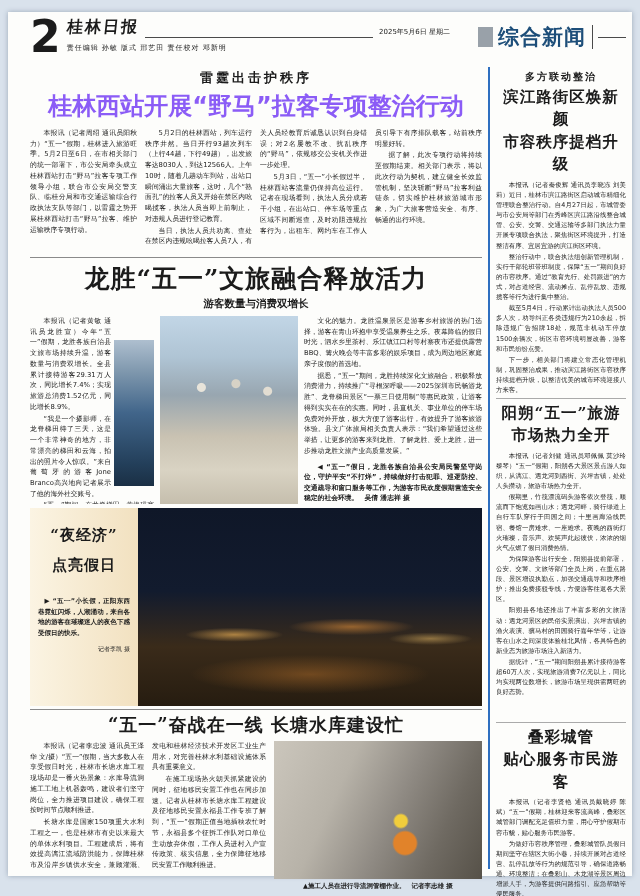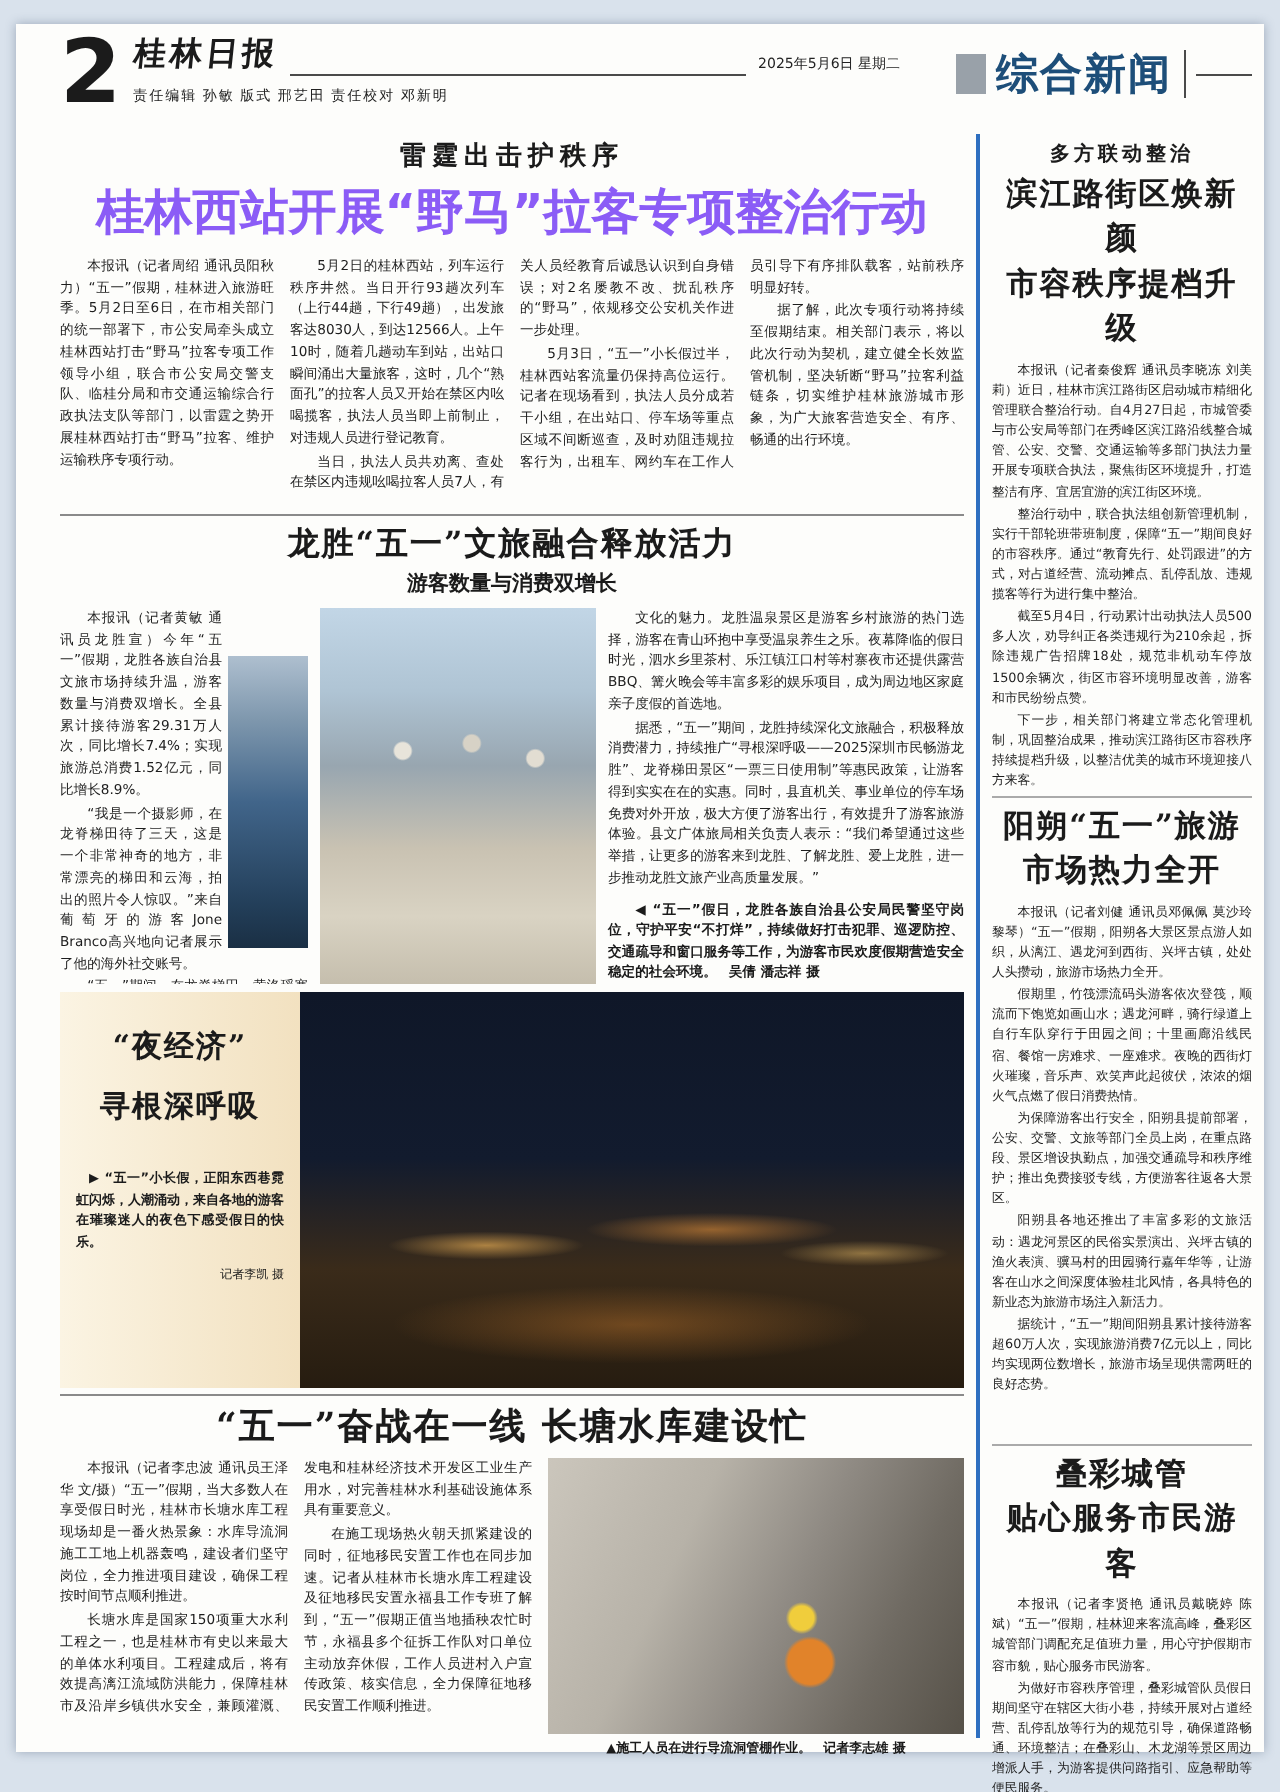--- a/index.html
+++ b/index.html
@@ -15,42 +15,42 @@
     box-sizing:border-box;padding:5px 6px 8px 22px;
   }
   
   header{display:flex;align-items:flex-start;height:46px;}
   .pagenum{font-weight:900;font-size:44px;line-height:.92;letter-spacing:-2px;font-family:"DejaVu Sans",sans-serif;}
   .mastwrap{display:flex;flex-direction:column;flex:1;margin-left:8px;min-width:0;}
   .mastrow{display:flex;align-items:flex-end;}
   .masthead{font-family:"DejaVu Serif","Liberation Serif",serif;font-weight:900;font-size:16px;letter-spacing:2px;transform:skewX(-6deg);white-space:nowrap;}
   .rule{flex:1;border-bottom:1px solid #4a4a4a;height:12px;margin:0 6px;}
   .date{font-size:7px;color:#222;white-space:nowrap;padding-bottom:1px;}
-  .credits{font-size:7px;color:#222;margin-top:5px;letter-spacing:1px;white-space:nowrap;font-family:Liberation Serif, serif;}
+  .credits{font-size:7px;color:#222;margin-top:5px;letter-spacing:1px;white-space:nowrap;}
   .sectionwrap{display:flex;align-items:center;margin-left:8px;padding-top:6px;padding-left:20px;}
   .section-block{width:15px;height:20px;background:#99a1a9;margin-right:5px;}
   .section-title{font-family:"DejaVu Serif","Liberation Serif",serif;font-weight:900;font-size:21px;color:#1d4e79;letter-spacing:1px;white-space:nowrap;}
   .section-vline{width:1px;height:24px;background:#4a4a4a;margin-left:6px;}
   .section-tail{width:28px;border-top:1px solid #4a4a4a;margin-left:5px;}
   
   .content{display:flex;margin-top:4px;height:802px;}
   .leftcol{width:452px;flex:none;}
   .vdivider{width:2px;background:#2e6fc0;margin:0 6px;flex:none;}
   .rightcol{flex:1;min-width:0;}
   hr.sep{border:none;border-top:1px solid #8a8a8a;margin:3px 0;}
   hr.sepl{border:none;border-top:1px solid #aaa;margin:3px 0;}
   
   .kicker{text-align:center;font-weight:700;font-size:13px;letter-spacing:3px;margin-top:2px;}
   h1.red{
     text-align:center;color:#8b5cf6;font-size:24px;font-weight:900;
     font-family:"DejaVu Sans",sans-serif;margin:3px 0 6px;letter-spacing:0;white-space:nowrap;
   }
   h2.serif{
     text-align:center;font-family:"DejaVu Serif","Liberation Serif",serif;
-    font-weight:900;font-size:16px;margin:4px 0 2px;letter-spacing:1px;
+    font-weight:900;font-size:25px;margin:4px 0 2px;letter-spacing:1px;
   }
   .subhead{text-align:center;font-weight:700;font-size:10.5px;margin:0 0 5px;}
   h3.rh{
     text-align:center;font-family:"DejaVu Serif","Liberation Serif",serif;
     font-weight:900;font-size:15.5px;line-height:1.45;margin:2px 0 4px;letter-spacing:1px;
   }
   .kicker-sm{text-align:center;font-weight:700;font-size:10px;letter-spacing:2px;margin-top:3px;}
   .body{font-size:6.8px;line-height:1.58;text-align:justify;color:#1d1d1d;overflow:hidden;}
   .body p{margin:0 0 1px;text-indent:2em;}
   .cols4{column-count:4;column-gap:8px;height:126px;}
@@ -61,21 +61,21 @@
   .credit{margin-left:6px;}
   
   .ls-row{display:flex;gap:6px;height:188px;}
   .ls-col1{width:124px;flex:none;height:188px;overflow:hidden;}
   .officer{float:right;width:40px;height:146px;margin:24px 0 2px 3px;}
   .tourists{width:138px;height:188px;flex:none;}
   .ls-col3{flex:1;display:flex;flex-direction:column;min-width:0;}
   .ls-col3 .body{flex:1;}
   
   .night-row{display:flex;height:198px;margin-top:4px;}
-  .night-box{width:120px;flex:none;background:linear-gradient(90deg,#fbf4e3,#f2e1c0);box-sizing:border-box;padding:12px 8px 6px;}
+  .night-box{width:108px;flex:none;background:linear-gradient(90deg,#fbf4e3,#f2e1c0);box-sizing:border-box;padding:12px 8px 6px;}
   .nb-title{font-family:"DejaVu Serif","Liberation Serif",serif;font-weight:900;font-size:15px;text-align:center;line-height:2.0;letter-spacing:1px;}
   .nb-cap{font-size:6.5px;font-weight:700;line-height:1.65;margin:16px 0 0;text-align:justify;text-indent:1em;}
   .nb-credit{font-size:6px;text-align:right;margin-top:6px;}
   .nightphoto{flex:1;}
   
   h2.res{font-size:18px;margin:3px 0 4px;}
   .res-row{display:flex;gap:8px;height:150px;}
   .res-row .body{width:236px;flex:none;height:136px;}
   .res-photo-wrap{flex:1;display:flex;flex-direction:column;min-width:0;}
   .construction{flex:1;}
@@ -165,21 +165,21 @@
                 <p>据悉，“五一”期间，龙胜持续深化文旅融合，积极释放消费潜力，持续推广“寻根深呼吸——2025深圳市民畅游龙胜”、龙脊梯田景区“一票三日使用制”等惠民政策，让游客得到实实在在的实惠。同时，县直机关、事业单位的停车场免费对外开放，极大方便了游客出行，有效提升了游客旅游体验。县文广体旅局相关负责人表示：“我们希望通过这些举措，让更多的游客来到龙胜、了解龙胜、爱上龙胜，进一步推动龙胜文旅产业高质量发展。”</p>
               </div>
             <p class="caption-bold"><span>◀ “五一”假日，龙胜各族自治县公安局民警坚守岗位，守护平安“不打烊”，持续做好打击犯罪、巡逻防控、交通疏导和窗口服务等工作，为游客市民欢度假期营造安全稳定的社会环境。</span><span class="credit">吴倩 潘志祥 摄</span></p>
           </div>
         </div>
       </section>
 
       <section class="night-row">
         <div class="night-box">
           <div class="nb-title">
-            <span>“夜经济”</span><br><span>寻根深呼吸</span>
+            <span>“夜经济”</span><br><span>点亮假日</span>
           </div>
           <p class="nb-cap">▶ “五一”小长假，正阳东西巷霓虹闪烁，人潮涌动，来自各地的游客在璀璨迷人的夜色下感受假日的快乐。</p>
           <div class="nb-credit">记者李凯 摄</div>
         </div>
         <div class="photo nightphoto"></div>
       </section>
 
       <hr class="sep">
 
       <section>

